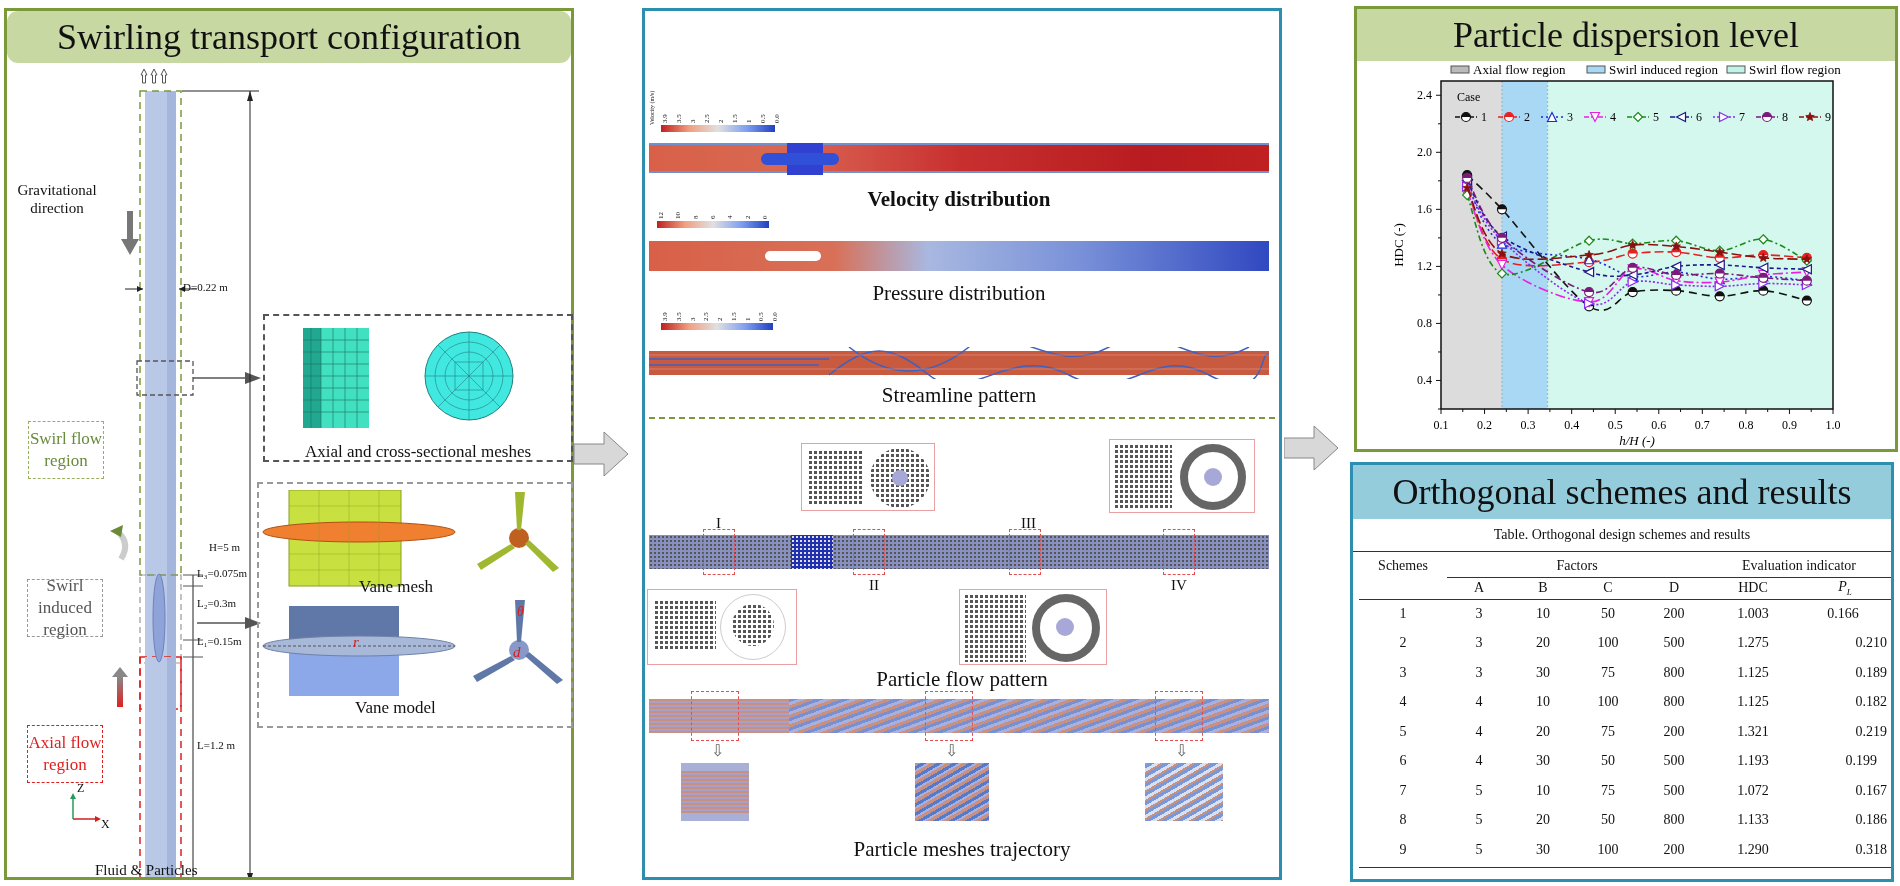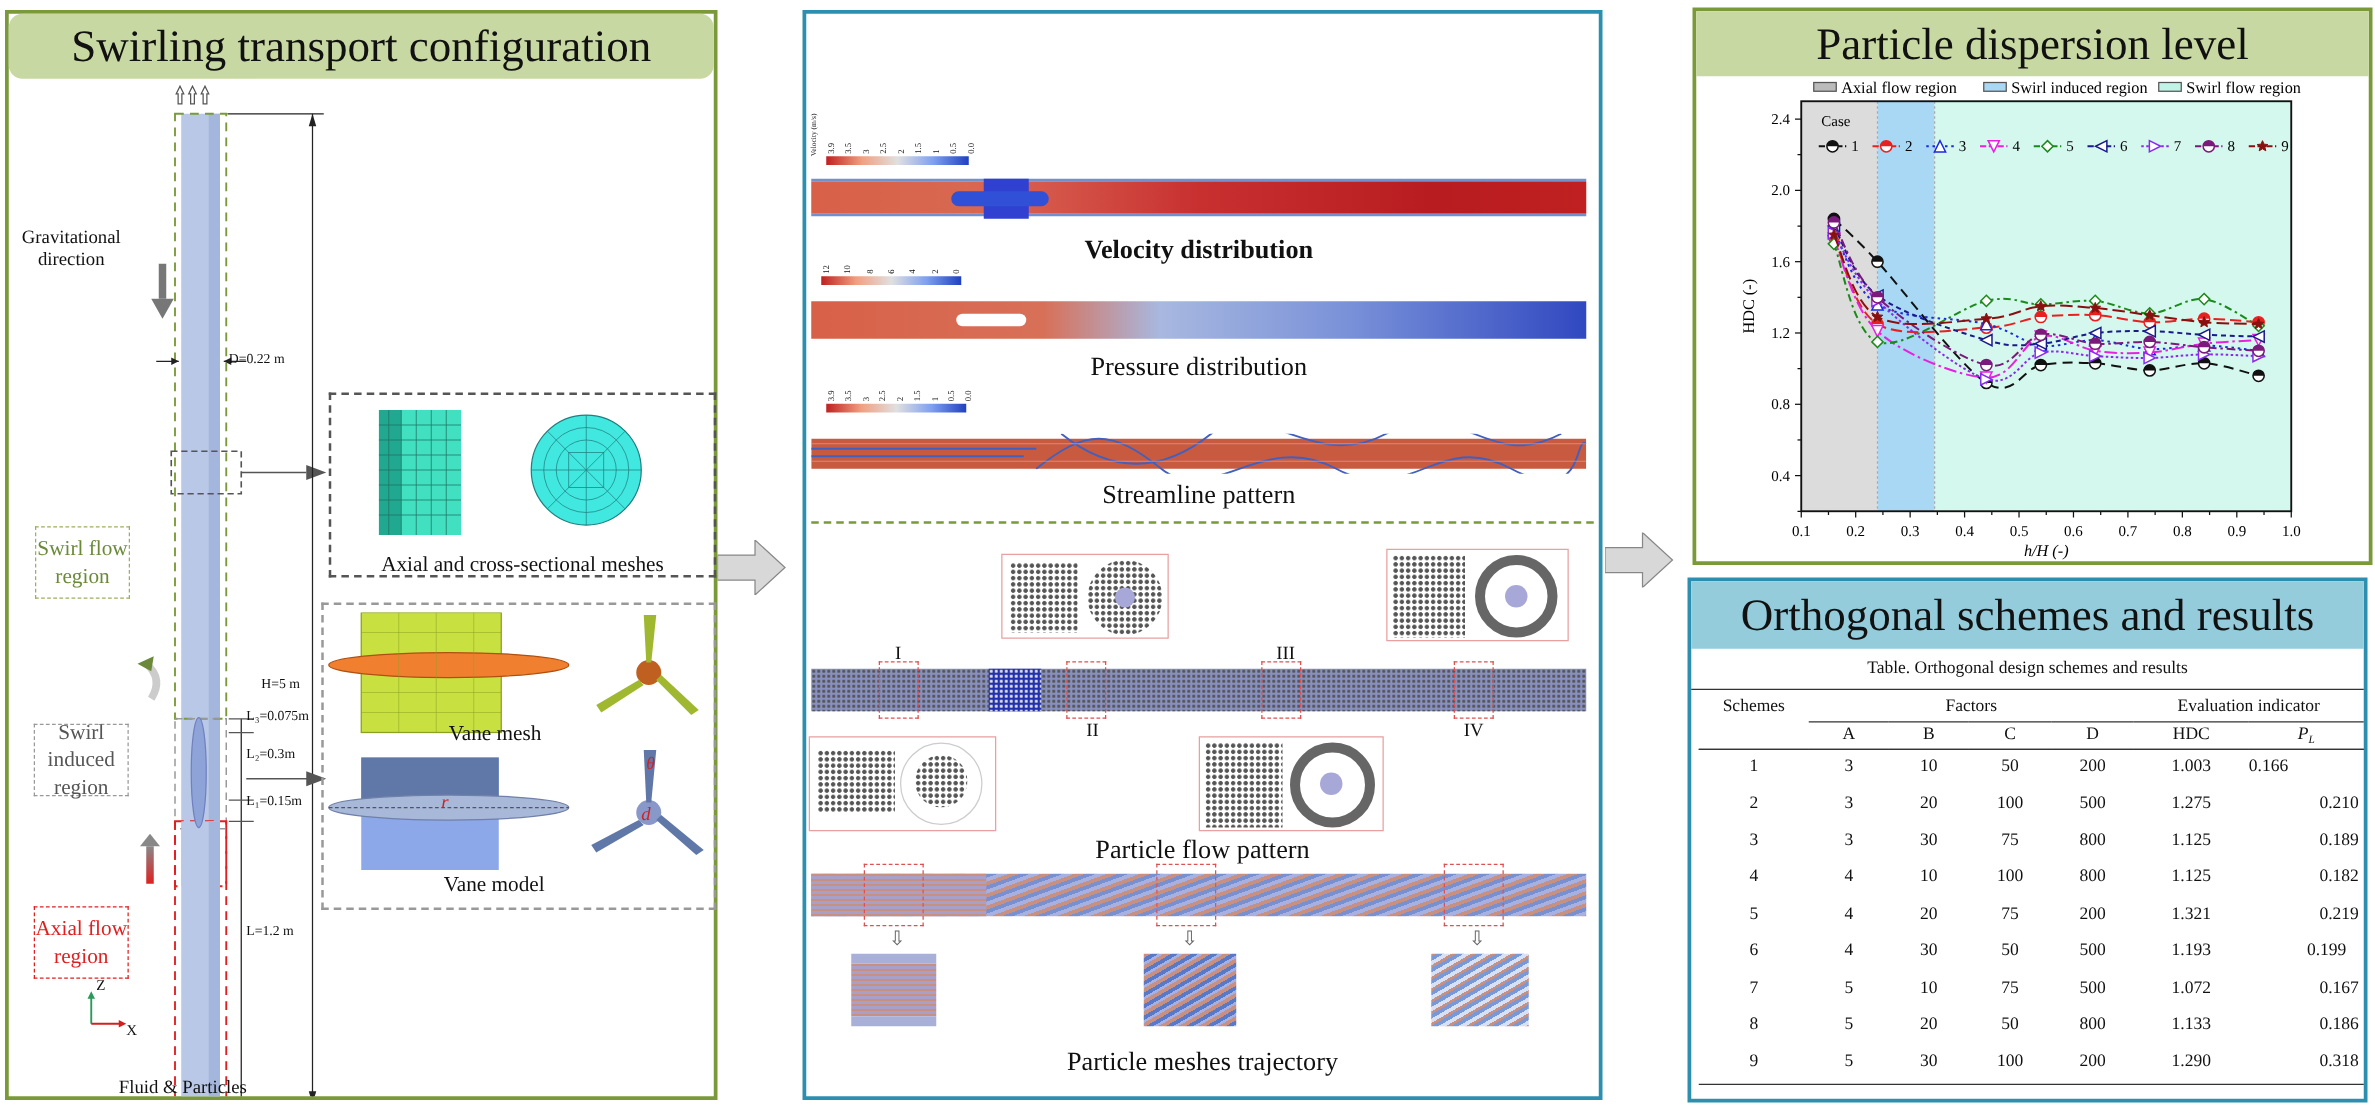--- a/index.html
+++ b/index.html
@@ -592,21 +592,21 @@
       </tr>
       </tbody>
         <tbody id="table-body">
           <tr style="height: 29.5px;">
             <td>1</td>
             <td>3</td>
             <td>10</td>
             <td>50</td>
             <td>200</td>
             <td>1.003</td>
-            <td style="text-align: left; padding-right: 4px;">0.166</td>
+            <td style="text-align: center; padding-right: 4px;">0.166</td>
           </tr>
           <tr style="height: 29.5px;">
             <td>2</td>
             <td>3</td>
             <td>20</td>
             <td>100</td>
             <td>500</td>
             <td>1.275</td>
             <td style="text-align: right; padding-right: 4px;">0.210</td>
           </tr>

